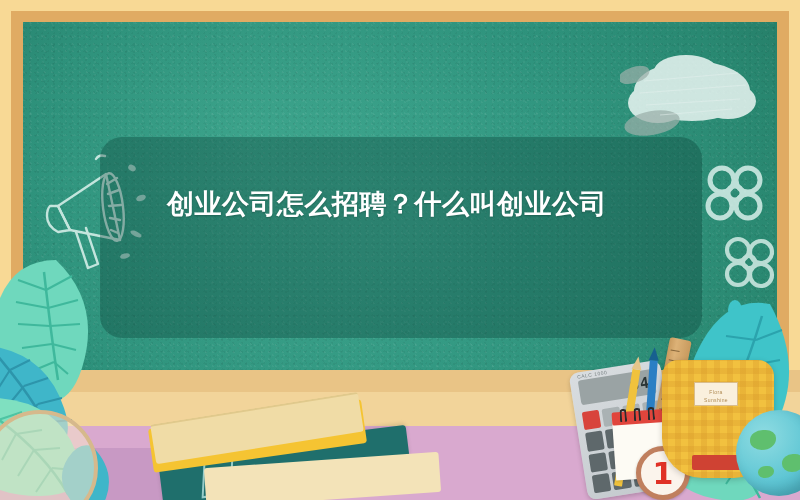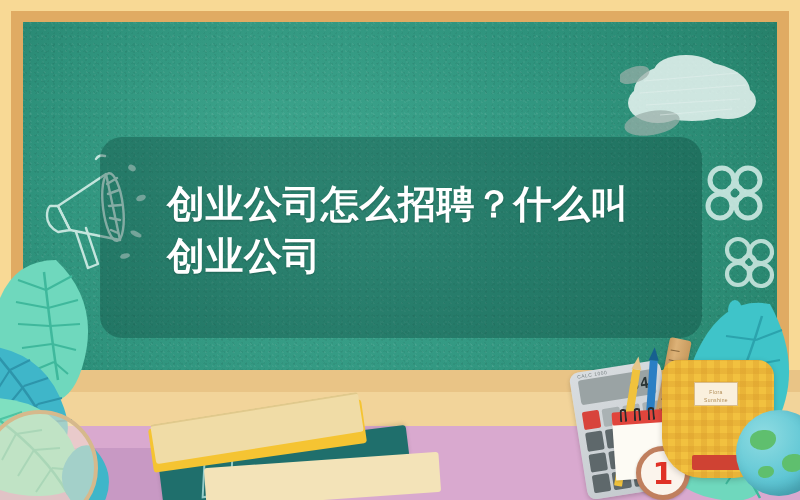--- a/index.html
+++ b/index.html
@@ -80,21 +80,21 @@
   }
 
   .title-text {
     position: absolute;
     left: 167px;
     top: 178px;
     width: 500px;
     color: #ffffff;
     font-family: "DejaVu Sans", "Liberation Sans", sans-serif;
     font-weight: bold;
-    font-size: 38px;
+    font-size: 27px;
     line-height: 52px;
     letter-spacing: 0.5px;
     text-shadow: 0 1px 2px rgba(0,0,0,.22);
     white-space: pre-wrap;
   }
 
   
   .desk {
     position: absolute;
     left: 0; right: 0; bottom: 0;

